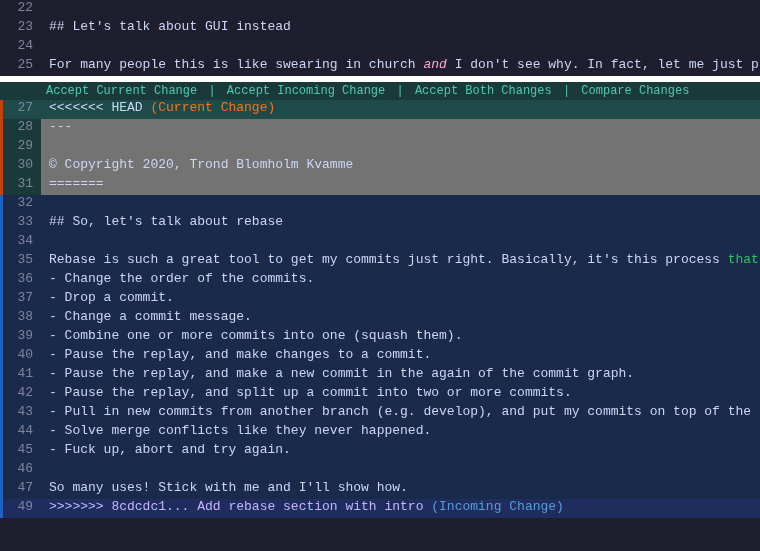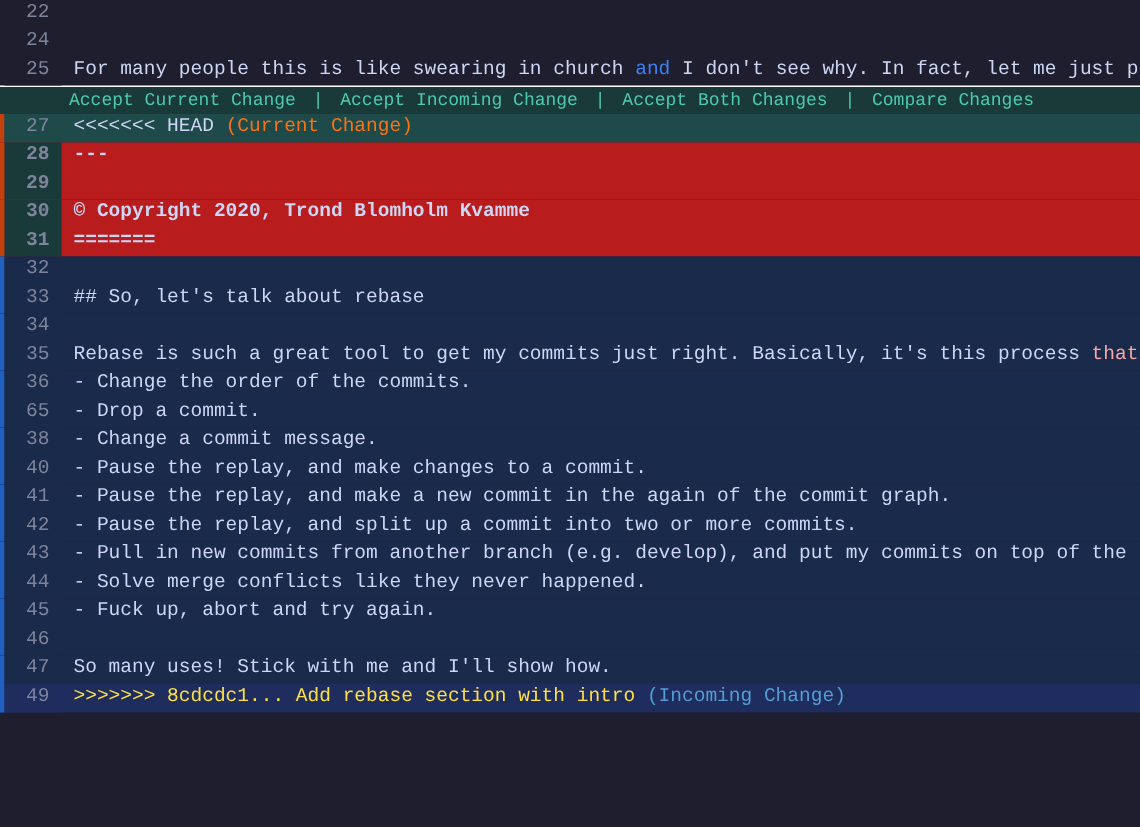--- a/index.html
+++ b/index.html
@@ -36,22 +36,21 @@
     .line-content {
       padding-left: 8px;
       flex: 1;
       overflow: hidden;
     }
     
     .current-change-bar {
       border-left: 3px solid #c2410c;
     }
     .current-change-bg {
-      background-color: #b91c1c;
-      font-weight: bold;
+      background-color: #737373;
     }
     .current-change-bg .line-number {
       background-color: #1a3a3a;
     }
     
     .incoming-change-bar {
       border-left: 3px solid #2060c0;
     }
     .incoming-change-bg {
       background-color: #1a2a4a;
@@ -67,21 +66,21 @@
     .text-normal { color: #cdd6f4; }
     .text-heading { color: #cdd6f4; font-weight: normal; }
     .text-comment { color: #7f849c; }
     
     .conflict-actions {
       background-color: #1a3a3a;
       padding: 2px 0 2px 46px;
       font-size: 12px;
       color: #4ec9b0;
       cursor: pointer;
-      border-top: 1px solid #ffffff;
+      border-top: 6px solid #ffffff;
     }
     .conflict-actions span {
       cursor: pointer;
       color: #4ec9b0;
     }
     .separator {
       color: #7f849c;
       margin: 0 4px;
     }
     
@@ -105,29 +104,33 @@
 </head>
 <body>
 
 <div class="editor">
 
   <div class="line regular no-left-border">
     <span class="line-number text-comment">22</span>
     <span class="line-content text-normal"></span>
   </div>
 
+  <div class="line regular no-left-border">
+    <span class="line-number text-comment">23</span>
+    <span class="line-content text-heading">## Let's talk about GUI instead</span>
+  </div>
 
   <div class="line regular no-left-border">
     <span class="line-number text-comment">24</span>
     <span class="line-content text-normal"></span>
   </div>
 
   <div class="line regular no-left-border">
     <span class="line-number text-comment">25</span>
-    <span class="line-content text-normal">For many people this is like swearing in church <span style="color:#3b82f6;">and</span> I don't see why. In fact, let me just p</span>
+    <span class="line-content text-normal">For many people this is like swearing in church <span style="color:#f9a8d4;font-style:italic;">and</span> I don't see why. In fact, let me just p</span>
   </div>
 
   <div class="conflict-actions">
     <span>Accept Current Change</span><span class="separator"> | </span><span>Accept Incoming Change</span><span class="separator"> | </span><span>Accept Both Changes</span><span class="separator"> | </span><span>Compare Changes</span>
   </div>
 
   <div class="line head-line current-change-bar">
     <span class="line-number text-comment">27</span>
     <span class="line-content"><span style="color:#cdd6f4;">&lt;&lt;&lt;&lt;&lt;&lt;&lt; HEAD </span><span style="color:#f97316;">(Current Change)</span></span>
   </div>
@@ -162,38 +165,42 @@
     <span class="line-content text-heading">## So, let's talk about rebase</span>
   </div>
 
   <div class="line incoming-change-bg incoming-change-bar">
     <span class="line-number text-comment">34</span>
     <span class="line-content text-normal"></span>
   </div>
 
   <div class="line incoming-change-bg incoming-change-bar">
     <span class="line-number text-comment">35</span>
-    <span class="line-content text-normal">Rebase is such a great tool to get my commits just right. Basically, it's this process <span style="color:#fca5a5;">that</span></span>
+    <span class="line-content text-normal">Rebase is such a great tool to get my commits just right. Basically, it's this process <span style="color:#22c55e;">that</span></span>
   </div>
 
   <div class="line incoming-change-bg incoming-change-bar">
     <span class="line-number text-comment">36</span>
     <span class="line-content text-normal">- Change the order of the commits.</span>
   </div>
 
   <div class="line incoming-change-bg incoming-change-bar">
-    <span class="line-number text-comment">65</span>
+    <span class="line-number text-comment">37</span>
     <span class="line-content text-normal">- Drop a commit.</span>
   </div>
 
   <div class="line incoming-change-bg incoming-change-bar">
     <span class="line-number text-comment">38</span>
     <span class="line-content text-normal">- Change a commit message.</span>
   </div>
 
+  <div class="line incoming-change-bg incoming-change-bar">
+    <span class="line-number text-comment">39</span>
+    <span class="line-content text-normal">- Combine one or more commits into one (squash them).</span>
+  </div>
 
   <div class="line incoming-change-bg incoming-change-bar">
     <span class="line-number text-comment">40</span>
     <span class="line-content text-normal">- Pause the replay, and make changes to a commit.</span>
   </div>
 
   <div class="line incoming-change-bg incoming-change-bar">
     <span class="line-number text-comment">41</span>
     <span class="line-content text-normal">- Pause the replay, and make a new commit in the again of the commit graph.</span>
   </div>
@@ -224,16 +231,16 @@
   </div>
 
   <div class="line incoming-change-bg incoming-change-bar">
     <span class="line-number text-comment">47</span>
     <span class="line-content text-normal">So many uses! Stick with me and I'll show how.</span>
   </div>
 
 
   <div class="line incoming-line incoming-change-bar">
     <span class="line-number text-comment">49</span>
-    <span class="line-content"><span style="color:#fde047;">&gt;&gt;&gt;&gt;&gt;&gt;&gt; 8cdcdc1... Add rebase section with intro </span><span style="color:#569cd6;">(Incoming Change)</span></span>
+    <span class="line-content"><span style="color:#c4b5fd;">&gt;&gt;&gt;&gt;&gt;&gt;&gt; 8cdcdc1... Add rebase section with intro </span><span style="color:#569cd6;">(Incoming Change)</span></span>
   </div>
 
 </div>
 
 </body></html>

